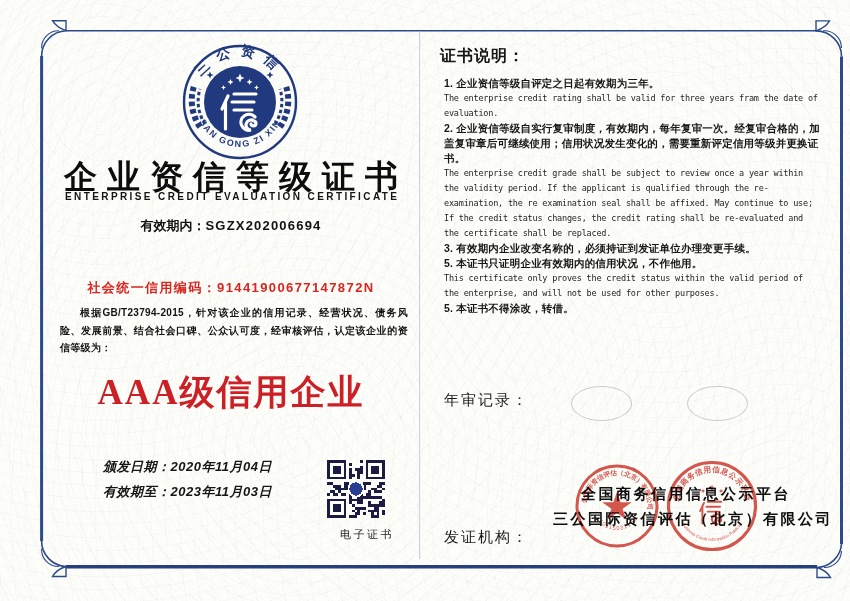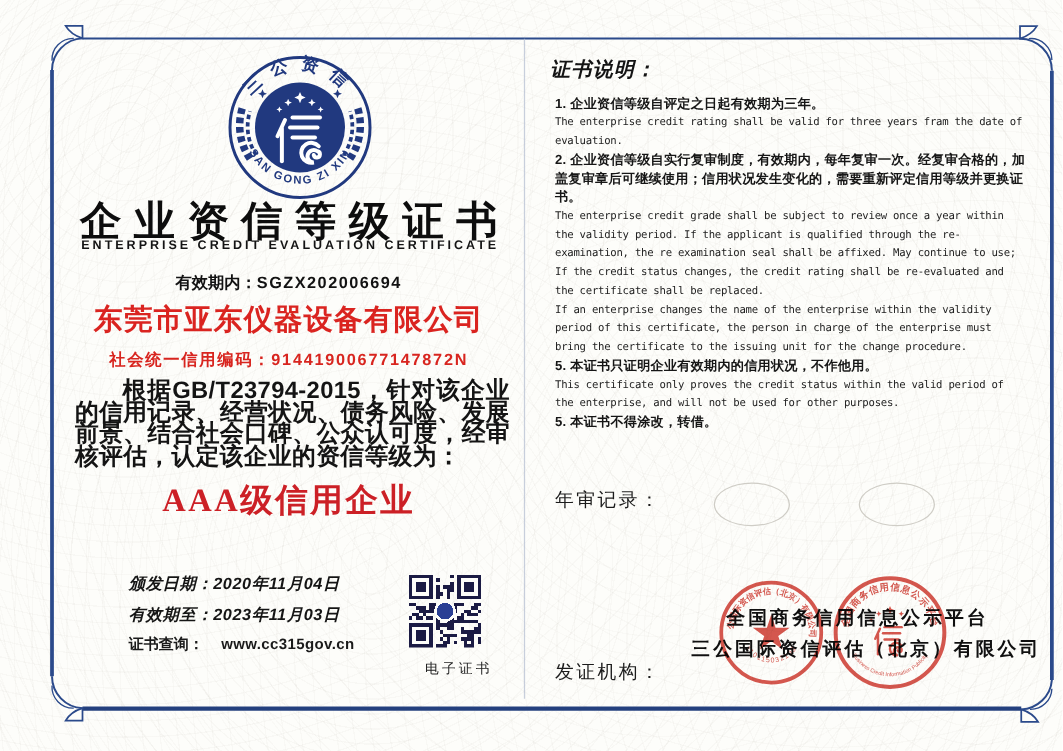--- a/index.html
+++ b/index.html
@@ -20,32 +20,32 @@
   .lp-center{left:42px;width:378px;text-align:center;}
   #org-logo{left:180px;top:42px;}
   #cert-title{top:155px;font-family:"Liberation Serif","DejaVu Serif",serif;
     font-size:33px;font-weight:bold;color:#0d0d0d;letter-spacing:10px;text-indent:10px;}
   #cert-subtitle{top:191px;font-size:10px;font-weight:bold;color:#141414;
     letter-spacing:2.4px;text-indent:2.4px;}
   #credit-code{top:217px;font-size:13px;font-weight:bold;color:#121212;}
   #credit-code .val{letter-spacing:1.2px;}
   #company-name{top:240px;font-size:23px;font-weight:bold;color:#da2420;letter-spacing:1px;}
   #unified-code{top:279px;font-size:13px;font-weight:bold;color:#d8251f;letter-spacing:1.4px;}
-  #statement{left:60px;top:304px;width:348px;font-size:19px;font-weight:bold;color:#141414;
+  #statement{left:60px;top:304px;width:348px;font-size:10px;font-weight:bold;color:#141414;
     line-height:17.5px;text-indent:2em;text-align:justify;letter-spacing:0.3px;}
-  #rating{top:383px;font-family:"Liberation Serif","DejaVu Serif",serif;
-    font-size:26px;font-weight:bold;color:#cc2026;letter-spacing:2px;}
+  #rating{top:369px;font-family:"Liberation Serif","DejaVu Serif",serif;
+    font-size:35px;font-weight:bold;color:#cc2026;letter-spacing:2px;}
   .date-line{left:103px;font-size:13px;font-weight:bold;color:#151515;letter-spacing:0.5px;font-style:italic;}
   #issue-date{top:458px;} #valid-until{top:483px;}
   #query-line{left:103px;top:507px;font-size:12px;font-weight:600;color:#1a1a1a;}
   #query-line .val{margin-left:14px;letter-spacing:0.3px;}
   #qr-code{left:327px;top:460px;width:58px;height:58px;}
   #qr-label{left:320px;top:527px;width:74px;text-align:right;font-size:11px;color:#222;letter-spacing:2.5px;}
   
-  #notes-heading{left:440px;top:46px;font-size:16px;font-weight:bold;color:#141414;letter-spacing:1px;font-style:italic;}
+  #notes-heading{left:440px;top:46px;font-size:16px;font-weight:bold;color:#141414;letter-spacing:1px;}
   #notes{left:444px;top:76px;width:378px;}
   #notes p{margin:0;}
   #notes .note-cn{font-size:10.5px;font-weight:bold;color:#161616;line-height:15px;letter-spacing:0.2px;}
   #notes .note-en{font-family:"DejaVu Sans Mono","Liberation Mono",monospace;
     font-size:8.5px;color:#222;line-height:15px;letter-spacing:-0.2px;}
   #annual-label{left:444px;top:391px;font-size:15px;color:#1c1c1c;letter-spacing:2px;}
   .review-oval{width:59px;height:33px;border:1px solid #cfcdc6;border-radius:50%;top:386px;}
   #oval1{left:571px;} #oval2{left:687px;}
   #issuer-label{left:444px;top:487px;font-size:15px;color:#1c1c1c;letter-spacing:2px;margin-top:41px;}
   #issuer-line1{left:581px;top:485px;font-size:15px;font-weight:bold;color:#101010;letter-spacing:2.5px;}
@@ -130,38 +130,34 @@
     <use href="#xinGlyph" transform="translate(61,67)" color="#ffffff"></use>
   </svg>
 
   <div id="cert-title" class="abs lp-center">企业资信等级证书</div>
   <div id="cert-subtitle" class="abs lp-center">ENTERPRISE CREDIT EVALUATION CERTIFICATE</div>
 
   <div id="credit-code" class="abs lp-center">
     <span>有效期内：</span><span class="val">SGZX202006694</span>
   </div>
 
-  <div id="company-name" class="abs lp-center">东莞市亚东仪器设备有限公司</div>
 
   <div id="unified-code" class="abs lp-center">
     <span>社会统一信用编码：</span><span class="val">91441900677147872N</span>
   </div>
 
   <div id="statement" class="abs">根据GB/T23794-2015，针对该企业的信用记录、经营状况、债务风险、发展前景、结合社会口碑、公众认可度，经审核评估，认定该企业的资信等级为：</div>
 
   <div id="rating" class="abs lp-center">AAA级信用企业</div>
 
   <div id="issue-date" class="abs date-line">
     <span>颁发日期：</span><span>2020年11月04日</span>
   </div>
   <div id="valid-until" class="abs date-line">
     <span>有效期至：</span><span>2023年11月03日</span>
-  </div>
-  <div id="query-line" class="abs">
-    <span>证书查询：</span><span class="val">www.cc315gov.cn</span>
   </div>
 
   <svg id="qr-code" class="abs" viewBox="0 0 21 21" shape-rendering="crispEdges">
       <rect x="12" y="0" width="1" height="1" fill="#1b1b44"></rect>
       <rect x="8" y="1" width="1" height="1" fill="#1b1b44"></rect>
       <rect x="12" y="2" width="1" height="1" fill="#1b1b44"></rect>
       <rect x="8" y="3" width="1" height="1" fill="#1b1b44"></rect>
       <rect x="10" y="3" width="1" height="1" fill="#1b1b44"></rect>
       <rect x="11" y="3" width="1" height="1" fill="#1b1b44"></rect>
       <rect x="12" y="3" width="1" height="1" fill="#1b1b44"></rect>
@@ -292,21 +288,21 @@
       <circle cx="10.5" cy="10.5" r="2.4" fill="#2a3f94"></circle>
     </svg>
   <div id="qr-label" class="abs">电子证书</div>
 
   <div id="notes-heading" class="abs">证书说明：</div>
   <div id="notes" class="abs">
       <p class="note-cn">1. 企业资信等级自评定之日起有效期为三年。</p>
       <p class="note-en">The enterprise credit rating shall be valid for three years fram the date of evaluation.</p>
       <p class="note-cn">2. 企业资信等级自实行复审制度，有效期内，每年复审一次。经复审合格的，加盖复审章后可继续使用；信用状况发生变化的，需要重新评定信用等级并更换证书。</p>
       <p class="note-en">The enterprise credit grade shall be subject to review once a year within the validity period. If the applicant is qualified through the re-examination, the re examination seal shall be affixed. May continue to use; If the credit status changes, the credit rating shall be re-evaluated and the certificate shall be replaced.</p>
-      <p class="note-en">If an enterprise changes the name of the enterprise within the validity period of this certificate, the person in charge of the enterprise must bring the certificate to the issuing unit for the change procedure.</p>
+      <p class="note-cn">3. 有效期内企业改变名称的，必须持证到发证单位办理变更手续。</p>
       <p class="note-cn">5. 本证书只证明企业有效期内的信用状况，不作他用。</p>
       <p class="note-en">This certificate only proves the credit status within the valid period of the enterprise, and will not be used for other purposes.</p>
       <p class="note-cn">5. 本证书不得涂改，转借。</p>
     </div>
 
   <div id="annual-label" class="abs">年审记录：</div>
   <div id="oval1" class="abs review-oval"></div>
   <div id="oval2" class="abs review-oval"></div>
 
   <div id="issuer-label" class="abs">发证机构：</div>

